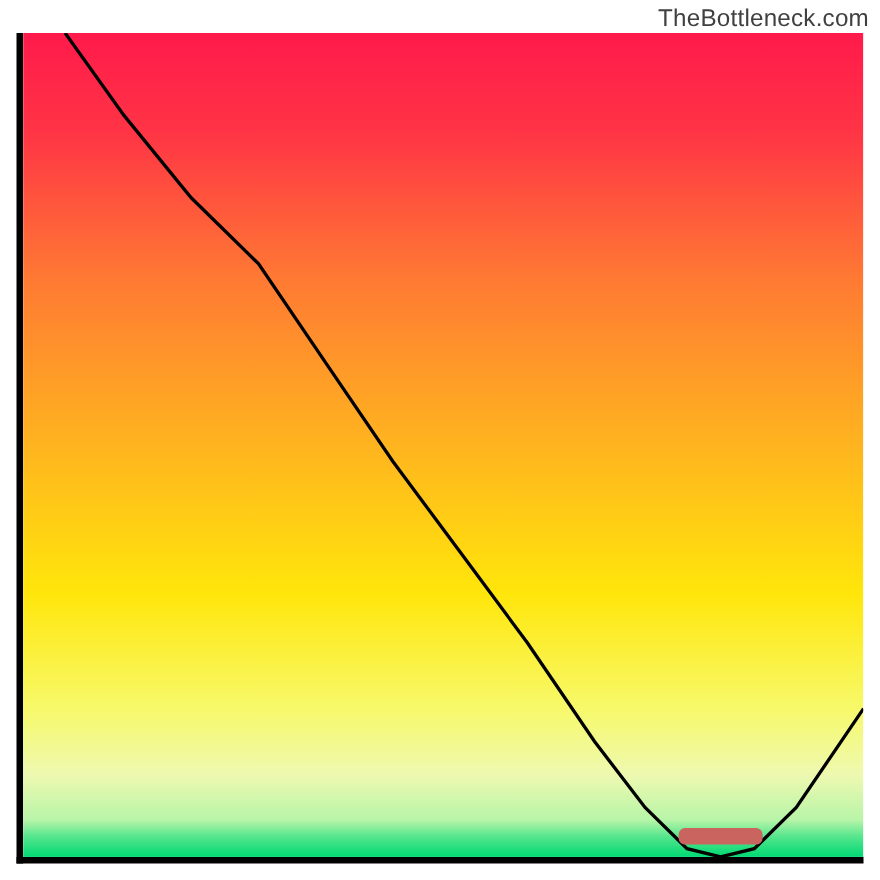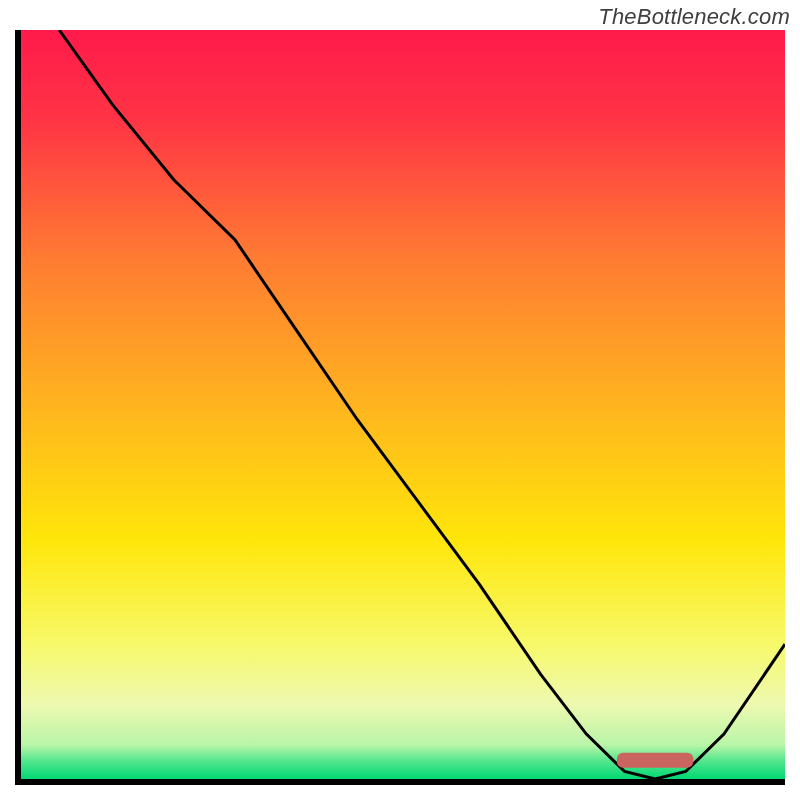--- a/index.html
+++ b/index.html
@@ -7,21 +7,20 @@
     padding: 0;
     width: 800px;
     height: 800px;
     background: #ffffff;
     font-family: Arial, Helvetica, sans-serif;
   }
   .container {
     position: relative;
     width: 800px;
     height: 800px;
-    font-style: italic;
   }
   .watermark {
     position: absolute;
     top: 4px;
     right: 10px;
     color: #404040;
     font-size: 22px;
     font-weight: 500;
     letter-spacing: 0.2px;
   }

